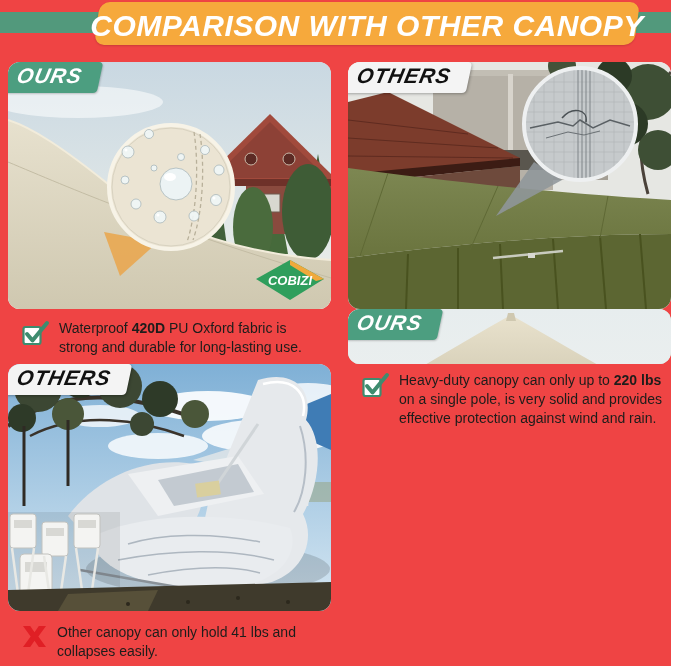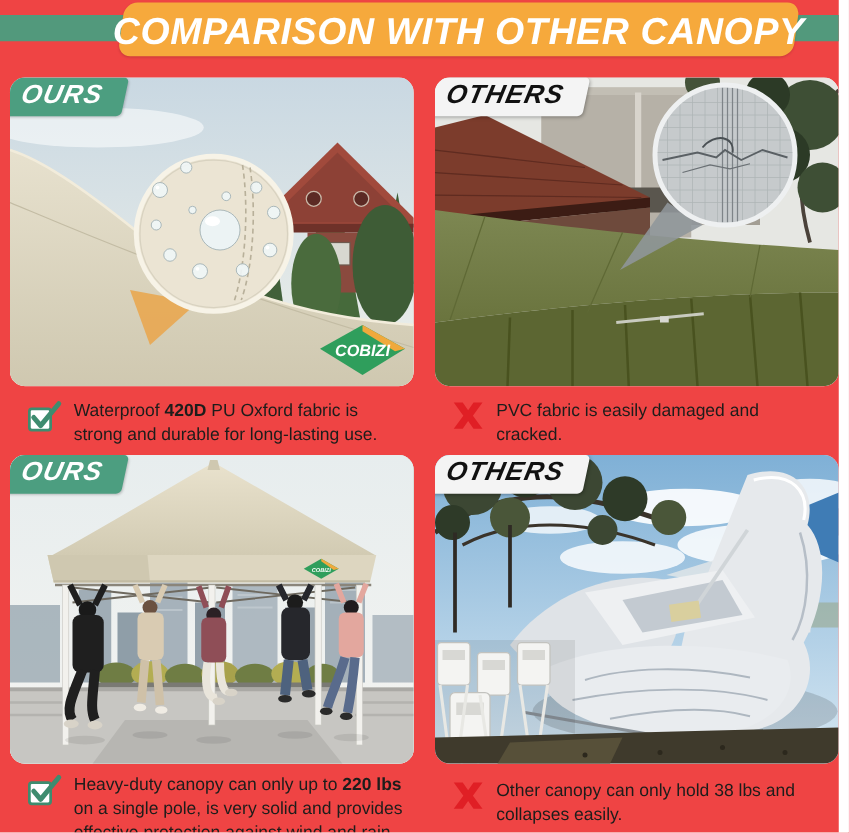--- a/index.html
+++ b/index.html
@@ -179,26 +179,20 @@
     </div>
 
     <div class="caption-row">
       <svg class="cicon" width="27" height="25" viewBox="0 0 27 25" style="overflow:visible">
         <rect x="1.5" y="6" width="17" height="17" rx="2" fill="#ffffff" stroke="#3E8C6F" stroke-width="2.2"></rect>
         <path d="M5,13 L10.5,19.5 L25,2" fill="none" stroke="#3E8C6F" stroke-width="4" stroke-linecap="round" stroke-linejoin="round"></path>
       </svg>
       <div class="ctext w1"><span>Waterproof </span><b>420D</b><span> PU Oxford fabric is strong and durable for long-lasting use.</span></div>
     </div>
 
-    <div class="caption-row">
-      <svg class="cicon" width="25" height="23" viewBox="0 0 26 24">
-        <polygon points="1,1 8.5,1 13,7.5 17.5,1 25,1 17,12 25,23 17.5,23 13,16.5 8.5,23 1,23 9,12" fill="#E01F25"></polygon>
-      </svg>
-      <div class="ctext w2">PVC fabric is easily damaged and cracked.</div>
-    </div>
 
     <div class="photo teal-frame">
       <svg width="323" height="247" viewBox="0 0 323 247">
         <defs>
           <linearGradient id="s3sky" x1="0" y1="0" x2="0" y2="1">
             <stop offset="0" stop-color="#e7edee"></stop>
               <stop offset="1" stop-color="#f4f4f1"></stop>
           </linearGradient>
           <linearGradient id="s3can" x1="0" y1="0" x2="0" y2="1">
             <stop offset="0" stop-color="#e9e2cd"></stop>
@@ -391,17 +385,17 @@
         <rect x="1.5" y="6" width="17" height="17" rx="2" fill="#ffffff" stroke="#3E8C6F" stroke-width="2.2"></rect>
         <path d="M5,13 L10.5,19.5 L25,2" fill="none" stroke="#3E8C6F" stroke-width="4" stroke-linecap="round" stroke-linejoin="round"></path>
       </svg>
       <div class="ctext w3"><span>Heavy-duty canopy can only up to </span><b>220 lbs</b><span> on a single pole, is very solid and provides effective protection against wind and rain.</span></div>
     </div>
 
     <div class="caption-row" style="padding-top:12px;">
       <svg class="cicon" width="25" height="23" viewBox="0 0 26 24">
         <polygon points="1,1 8.5,1 13,7.5 17.5,1 25,1 17,12 25,23 17.5,23 13,16.5 8.5,23 1,23 9,12" fill="#E01F25"></polygon>
       </svg>
-      <div class="ctext w4">Other canopy can only hold 38 lbs and collapses easily.</div>
+      <div class="ctext w4">Other canopy can only hold 41 lbs and collapses easily.</div>
     </div>
 
   </div>
 </div>
 
 </body></html>

